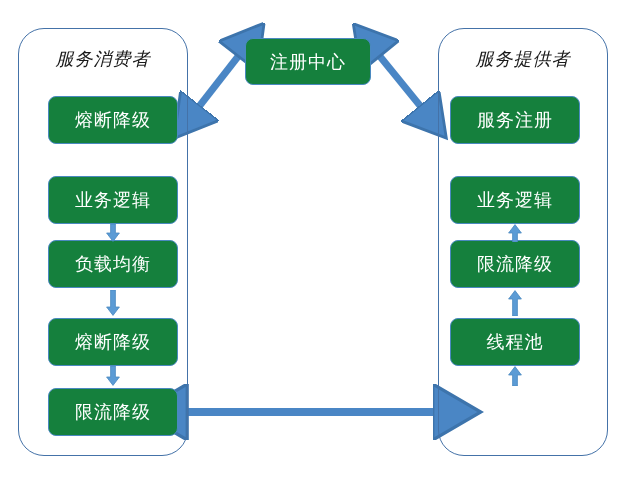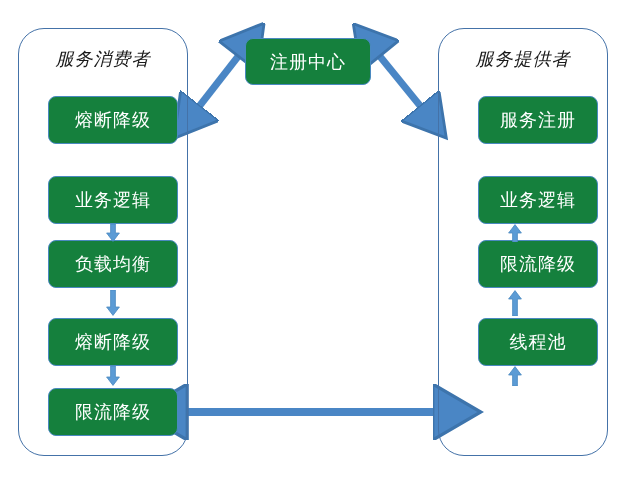--- a/index.html
+++ b/index.html
@@ -56,21 +56,21 @@
     align-items: center;
     justify-content: center;
     box-sizing: border-box;
     letter-spacing: 1px;
     white-space: nowrap;
   }
 
   
   .col-left  { left: 48px;  width: 130px; height: 48px; }
   
-  .col-right { left: 450px; width: 120px; height: 48px; margin-left: 28px; }
+  .col-right { left: 450px; width: 130px; height: 48px; }
 
   .row-1 { top: 96px; }
   .row-2 { top: 176px; }
   .row-3 { top: 240px; }
   .row-4 { top: 318px; }
   .row-5 { top: 388px; }
 
   #node-registry {
     left: 245px;
     top: 38px;

